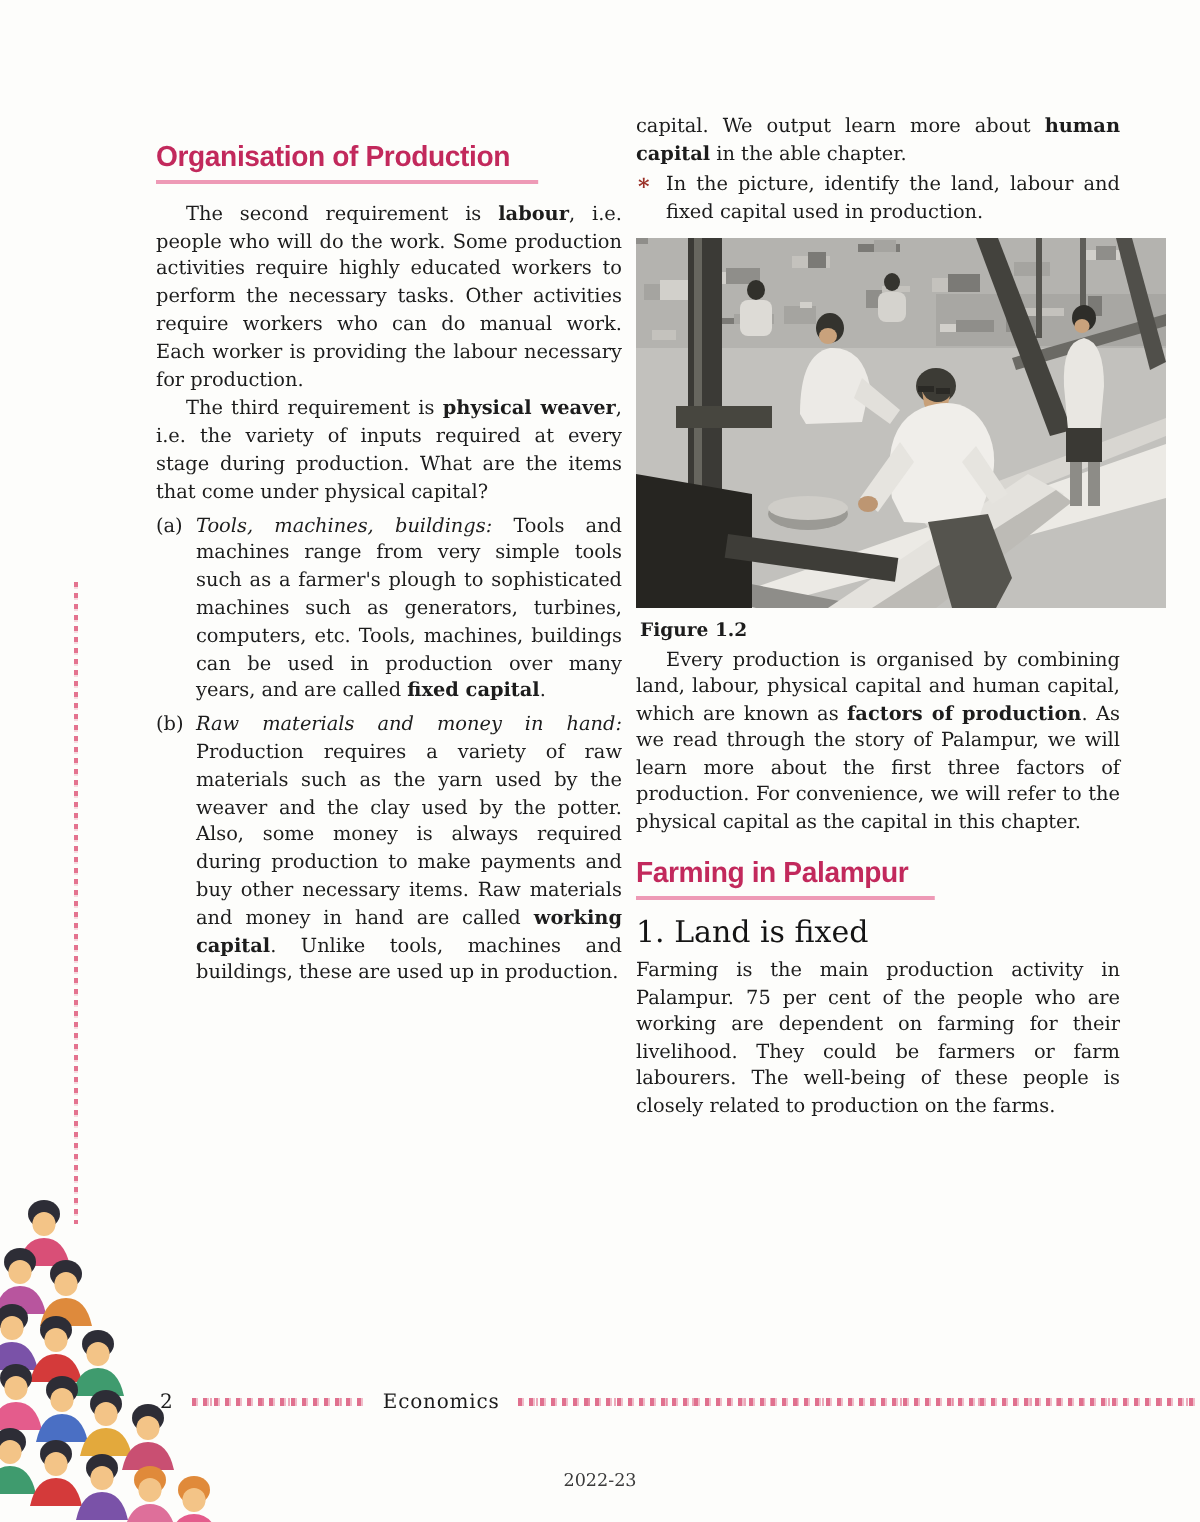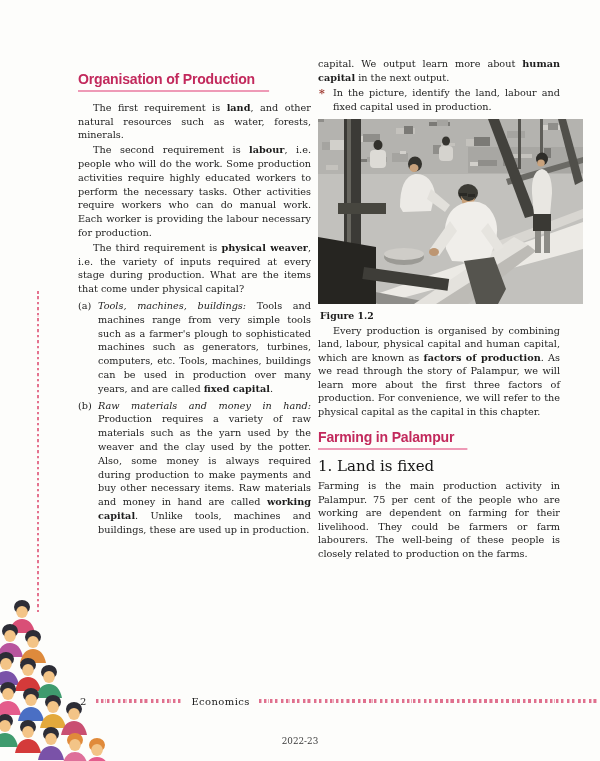--- a/index.html
+++ b/index.html
@@ -57,30 +57,29 @@
 </style>
 </head>
 <body>
 
 <div class="page">
 
   <div class="stitch-line"></div>
 
   <div class="col col-left">
       <h2 class="sec-heading heading-gap">Organisation of Production</h2>
-      <p class="para indent"><span>The first requirement is </span><span class="b">land</span><span>, and other natural resources such as water, forests, minerals.</span></p>
       <p class="para indent"><span>The second requirement is </span><span class="b">labour</span><span>, i.e. people who will do the work. Some production activities require highly educated workers to perform the necessary tasks. Other activities require workers who can do manual work. Each worker is providing the labour necessary for production.</span></p>
       <p class="para indent"><span>The third requirement is </span><span class="b">physical weaver</span><span>, i.e. the variety of inputs required at every stage during production. What are the items that come under physical capital?</span></p>
       <div class="list-item"><span class="label">(a)</span><span class="i">Tools, machines, buildings:</span><span> Tools and machines range from very simple tools such as a farmer's plough to sophisticated machines such as generators, turbines, computers, etc. Tools, machines, buildings can be used in production over many years, and are called </span><span class="b">fixed capital</span><span>.</span></div>
       <div class="list-item"><span class="label">(b)</span><span class="i">Raw materials and money in hand:</span><span> Production requires a variety of raw materials such as the yarn used by the weaver and the clay used by the potter. Also, some money is always required during production to make payments and buy other necessary items. Raw materials and money in hand are called </span><span class="b">working capital</span><span>. Unlike tools, machines and buildings, these are used up in production.</span></div>
     </div>
 
   <div class="col col-right">
     <div>
-        <p class="para"><span>capital. We output learn more about </span><span class="b">human capital</span><span> in the next output.</span></p>
+        <p class="para"><span>capital. We output learn more about </span><span class="b">human capital</span><span> in the able chapter.</span></p>
         <div class="bullet-item"><span class="marker">*</span><span>In the picture, identify the land, labour and fixed capital used in production.</span></div>
       </div>
 
     <div class="photo-wrap">
       <svg viewBox="0 0 265 185" width="265" height="185" aria-hidden="true">
         <rect x="0" y="0" width="265" height="185" fill="#c2c1bd"></rect>
         <rect x="0" y="0" width="265" height="55" fill="#b4b3af"></rect>
         <rect x="150" y="28" width="115" height="26" fill="#a8a7a3"></rect>
         <g id="clutter">
             <rect x="0" y="0" width="6" height="3" fill="#8f8e8a"></rect>

